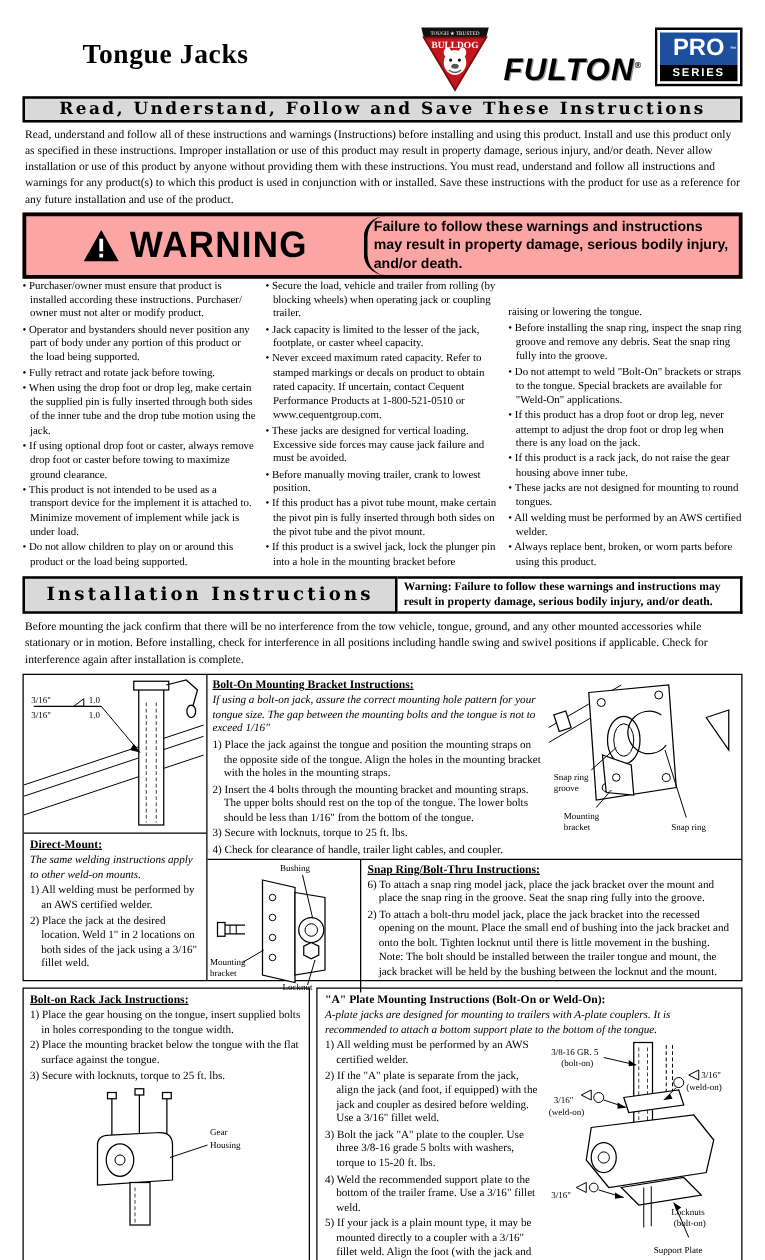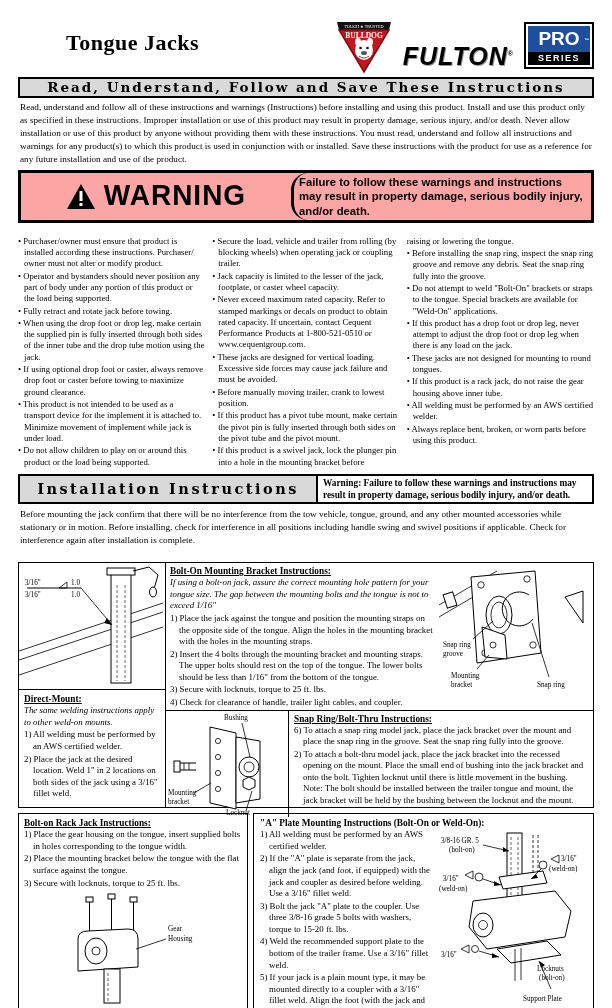--- a/index.html
+++ b/index.html
@@ -20,30 +20,30 @@
   
   .banner{border:2px solid #000;background:#d9d9d9;text-align:center;font-family:"DejaVu Serif",serif;font-weight:bold;font-size:13.5px;letter-spacing:2px;line-height:17px;margin-top:3px;}
   .intro{font-size:9.2px;line-height:1.42;margin:3px 2px 0 2px;}
 
   .warnbox{display:flex;border:3px solid #000;margin-top:4px;background:#fca5a5;}
   .warnbox .wleft{width:270px;display:flex;align-items:center;justify-content:center;gap:8px;padding:3px 0;}
   .warnbox .wword{font-family:"Liberation Sans",sans-serif;font-weight:900;font-size:28px;letter-spacing:1px;transform:scaleY(1.05);}
   .warnbox .wright{flex:1;border-left:3px solid #000;font-family:"Liberation Sans",sans-serif;font-weight:bold;font-size:11.3px;line-height:1.25;padding:2px 5px;border-radius:17px;}
 
   
-  .wcols{display:flex;gap:7px;margin-top:13px;min-height:180px;}
+  .wcols{display:flex;gap:7px;margin-top:0;min-height:180px;align-items:flex-end;}
   .wcols ul{list-style:none;margin:0;padding:0;flex:1;}
   .wcols li{font-size:8.7px;line-height:1.3;text-indent:-6px;padding-left:6px;margin-bottom:1px;}
   .wcols li::before{content:"• ";}
   .wcols li.cont::before{content:"";}
 
   .instban{display:flex;margin-top:5px;}
   .instban .ileft{border:2px solid #000;background:#d9d9d9;width:296px;text-align:center;font-family:"DejaVu Serif",serif;font-weight:bold;font-size:14.5px;letter-spacing:2.5px;line-height:26px;}
   .instban .iright{border:2px solid #000;border-left:none;flex:1;font-weight:bold;font-size:9.3px;line-height:1.3;padding:1px 5px;}
-  .instintro{font-size:9.2px;line-height:1.42;margin:4px 2px 15px 2px;}
+  .instintro{font-size:9.2px;line-height:1.42;margin:4px 2px 5px 2px;}
 
   
   .box{border:1.5px solid #000;}
   .box1{display:flex;margin-top:5px;height:244px;}
   .b1left{width:146px;border-right:1.5px solid #000;display:flex;flex-direction:column;}
   .b1right{flex:1;display:flex;flex-direction:column;}
   .b1rtop{display:flex;padding:2px 4px 0 4px;flex:1;}
   .b1rbot{border-top:1.5px solid #000;display:flex;height:108px;}
   .bushcell{width:122px;border-right:1.5px solid #000;}
   .snapcell{flex:1;padding:2px 5px;}
@@ -131,22 +131,22 @@
       <li>These jacks are designed for vertical loading.  Excessive side forces may cause jack failure and must be avoided.</li>
       <li>Before manually moving trailer, crank to lowest position.</li>
       <li>If this product has a pivot tube mount, make certain the pivot pin is fully inserted through both sides on the pivot tube and the pivot mount.</li>
       <li>If this product is a swivel jack, lock the plunger pin into a hole in the mounting bracket before</li>
     </ul>
     <ul>
       <li class="cont">raising or lowering the tongue.</li>
       <li>Before installing the snap ring, inspect the snap ring groove and remove any debris.  Seat the snap ring fully into the groove.</li>
       <li>Do not attempt to weld "Bolt-On" brackets or straps to the tongue.  Special brackets are available for "Weld-On" applications.</li>
       <li>If this product has a drop foot or drop leg, never attempt to adjust the drop foot or drop leg when there is any load on the jack.</li>
+      <li>If this product is a rack jack, do not raise the gear housing above inner tube.</li>
       <li>These jacks are not designed for mounting to round tongues.</li>
-      <li>If this product is a rack jack, do not raise the gear housing above inner tube.</li>
       <li>All welding must be performed by an AWS certified welder.</li>
       <li>Always replace bent, broken, or worn parts before using this product.</li>
     </ul>
   </div>
 
   <div class="instban">
     <div class="ileft">Installation Instructions</div>
     <div class="iright">Warning:  Failure to follow these warnings and instructions may result in property damage, serious bodily injury, and/or death.</div>
   </div>
   <p class="instintro">Before mounting the jack confirm that there will be no interference from the tow vehicle, tongue, ground, and any other mounted accessories while stationary or in motion.  Before installing, check for interference in all positions including handle swing and swivel positions if applicable.  Check for interference again after installation is complete.</p>
@@ -269,20 +269,21 @@
         <circle cx="58" cy="60" r="4" class="thin"></circle>
         <rect x="66" y="78" width="16" height="34" class="wfill"></rect>
         <line x1="70" y1="82" x2="70" y2="110" stroke="#000" stroke-width=".6" stroke-dasharray="3,2"></line>
         <line x1="128" y1="48" x2="98" y2="58" class="thin"></line>
         <text class="dlabel" x="130" y="40">Gear</text>
         <text class="dlabel" x="130" y="50">Housing</text>
       </svg>
     </div>
     <div class="box b2right">
       <div class="h9nd">"A" Plate Mounting Instructions (Bolt-On or Weld-On):</div>
+      <div class="it">A-plate jacks are designed for mounting to trailers with A-plate couplers.  It is recommended to attach a bottom support plate to the bottom of the tongue.</div>
       <div class="b2flex">
         <div class="b2steps">
           <div class="step">1) All welding must be performed by an AWS certified welder.</div>
           <div class="step">2) If the "A" plate is separate from the jack, align the jack (and foot, if equipped) with the jack and coupler as desired before welding.  Use a 3/16" fillet weld.</div>
           <div class="step">3) Bolt the jack "A" plate to the coupler.  Use three 3/8-16 grade 5 bolts with washers, torque to 15-20 ft. lbs.</div>
           <div class="step">4) Weld the recommended support plate to the bottom of the trailer frame.  Use a 3/16" fillet weld.</div>
           <div class="step">5) If your jack is a plain mount type, it may be mounted directly to a coupler with a 3/16" fillet weld.  Align the foot (with the jack and coupler) as desired before welding.</div>
 
         </div>
 

